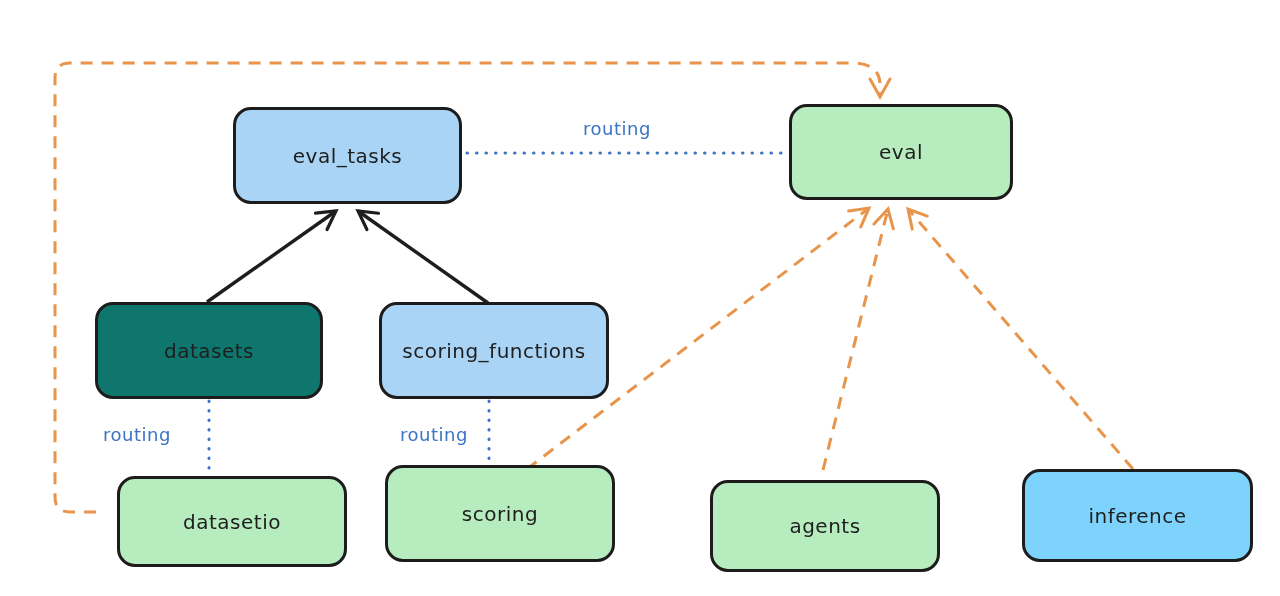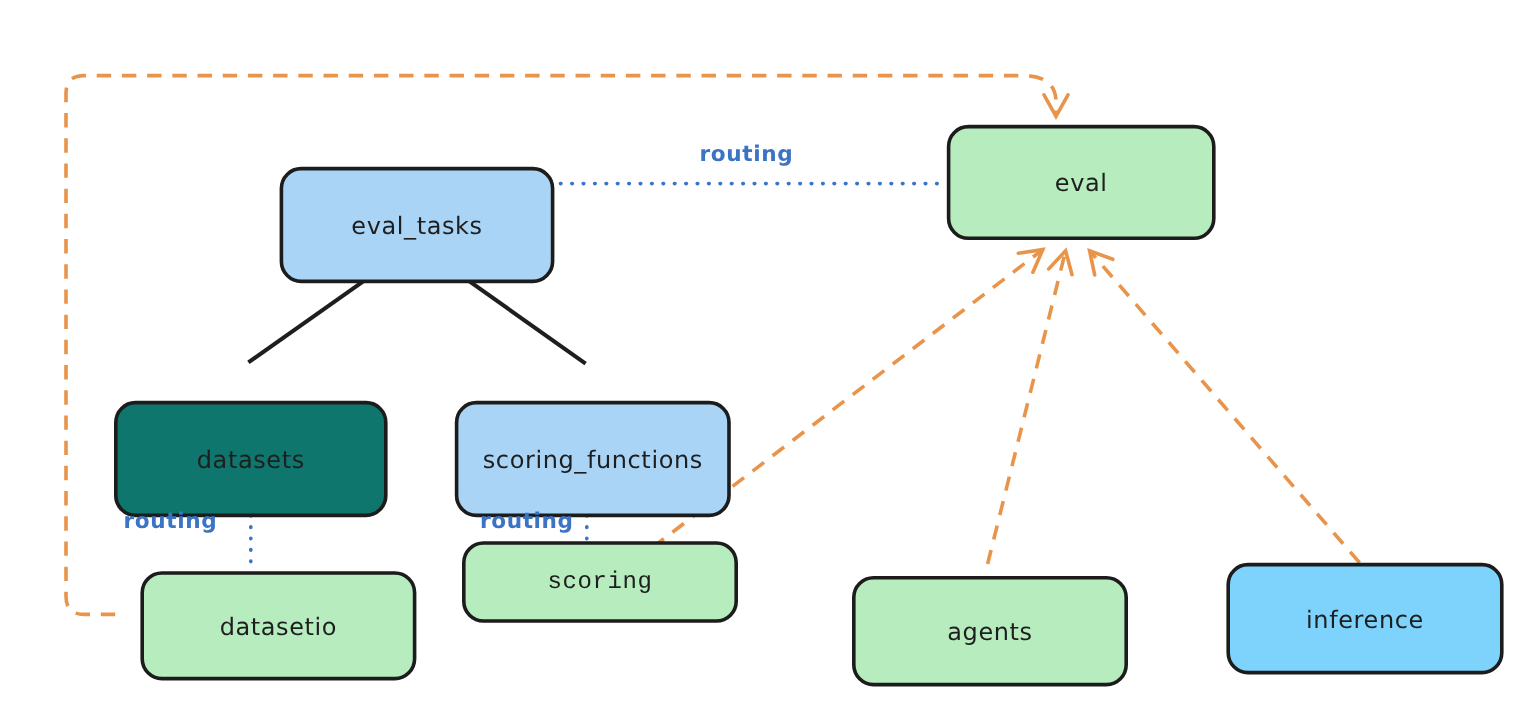--- a/index.html
+++ b/index.html
@@ -29,38 +29,38 @@
     display: flex;
     align-items: center;
     justify-content: center;
     border: 3px solid #1c1c1c;
     border-radius: 18px;
     font-size: 20px;
     letter-spacing: 0.5px;
     color: #1e1e1e;
     box-sizing: border-box;
   }
-  .node.blue  { background: #a9d4f5; margin-top: 32px; }
+  .node.blue  { background: #a9d4f5; }
   .node.green { background: #b6ecbe; }
 
   #node-eval_tasks        { left: 233px; top: 107px; width: 229px; height: 97px; }
   #node-eval              { left: 789px; top: 104px; width: 224px; height: 96px; text-align: right; }
   #node-datasets          { left:  95px; top: 302px; width: 228px; height: 97px; }
   #node-scoring_functions { left: 379px; top: 302px; width: 230px; height: 97px; text-align: right; }
   #node-datasetio         { left:  95px; top: 476px; width: 230px; height: 91px; }
-  #node-scoring           { left: 385px; top: 451px; width: 230px; height: 68px; font-family: Liberation Mono, monospace; }
+  #node-scoring           { left: 385px; top: 465px; width: 230px; height: 97px; }
   #node-agents            { left: 710px; top: 480px; width: 230px; height: 92px; }
   #node-inference         { left: 1022px; top: 469px; width: 231px; height: 93px; }
 
   .routing-label {
     position: absolute;
     z-index: 3;
     color: #3b74c4;
     font-size: 18px;
-    font-weight: bold;
+    font-weight: normal;
     letter-spacing: 0.5px;
     white-space: nowrap;
   }
   #routing-top  { left: 583px; top: 118px; }
   #routing-left { left: 103px; top: 424px; }
   #routing-mid  { left: 400px; top: 424px; }
 </style>
 </head>
 <body>
 

